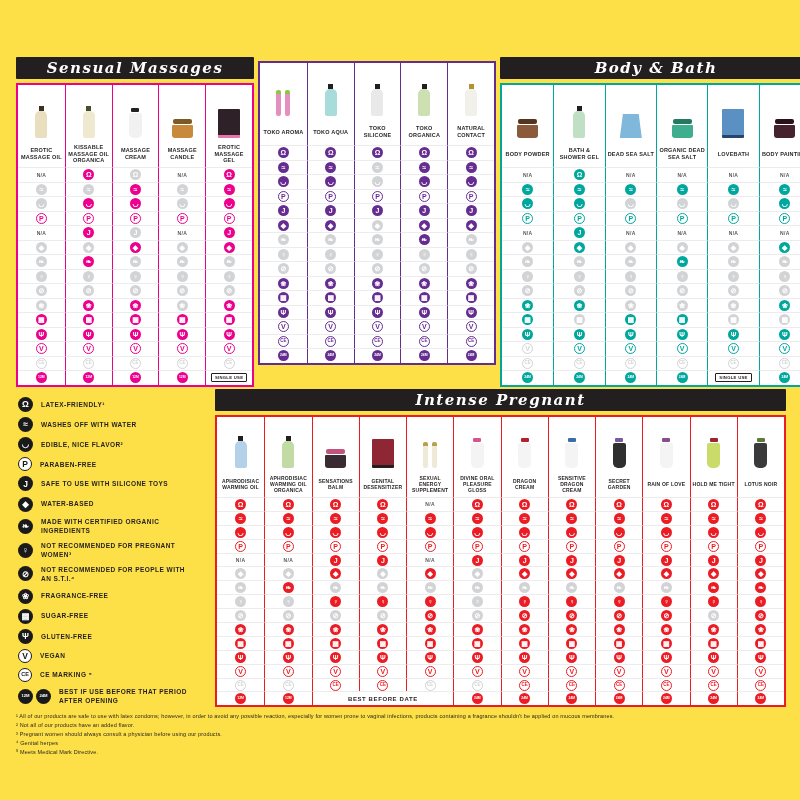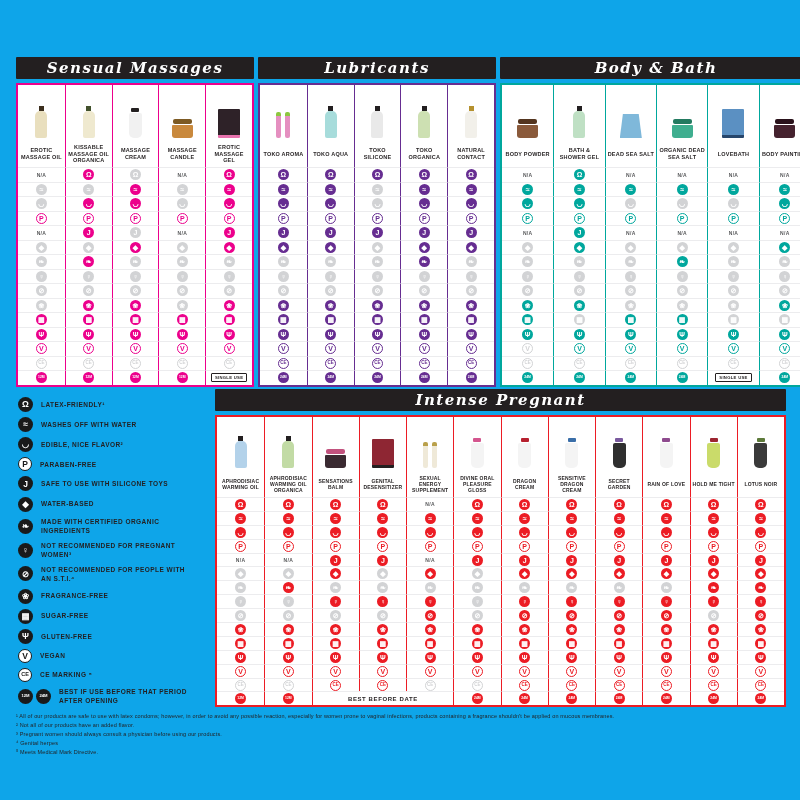--- a/index.html
+++ b/index.html
@@ -1,16 +1,16 @@
 <!DOCTYPE html>
 <html><head>
 <meta charset="utf-8">
 <style>
   html,body{margin:0;padding:0;background:#fff;}
-  #page{position:relative;width:800px;height:800px;background:#0ea5e9;overflow:hidden;
+  #page{position:relative;width:800px;height:800px;background:#fde047;overflow:hidden;
         font-family:"Liberation Sans",sans-serif;color:#231f20;}
   .sec{position:absolute;}
   .sec-header{background:#231f20;color:#fff;height:22px;line-height:22px;text-align:center;
         font-family:"DejaVu Serif",serif;font-style:italic;font-weight:bold;font-size:15px;
         letter-spacing:1.5px;border-radius:1px;}
   .ptable{display:grid;border:2px solid var(--sec);background:#fff;margin-top:4px;}
   .cell{display:flex;align-items:center;justify-content:center;border-left:1.5px solid var(--sec);
         overflow:hidden;}
   .cell.c0{border-left:none;}
   .irow{border-top:1px solid #ececee;}
@@ -300,21 +300,20 @@
         <div class="cell irow">
           <span class="icn" style="background: rgb(236, 0, 140); font-size: 3.4px;">12M</span>
         </div>
         <div class="cell irow">
           <span class="single">SINGLE USE</span>
         </div>
       </div>
   </div>
 
   <div class="sec" style="left:258px;top:57px;width:238px;">
-    <div class="sec-header"><span>Lubricants</span></div>
     <div class="ptable" id="table1" style="--sec: #662d91; grid-template-columns: repeat(5, 1fr); grid-template-rows: 56px 26px repeat(15, 14.5px);">
         <div class="cell pimg-cell c0">
           <div class="shp">
             <div style="display: flex; gap: 4px; align-items: flex-end;">
               <div style="width: 5px; height: 26px; border-radius: 2px; background: linear-gradient(rgb(141, 198, 63) 0px, rgb(141, 198, 63) 4px, rgb(229, 143, 192) 4px);"></div>
               <div style="width: 5px; height: 26px; border-radius: 2px; background: linear-gradient(rgb(141, 198, 63) 0px, rgb(141, 198, 63) 4px, rgb(229, 143, 192) 4px);"></div>
             </div>
           </div>
         </div>
         <div class="cell pimg-cell">

